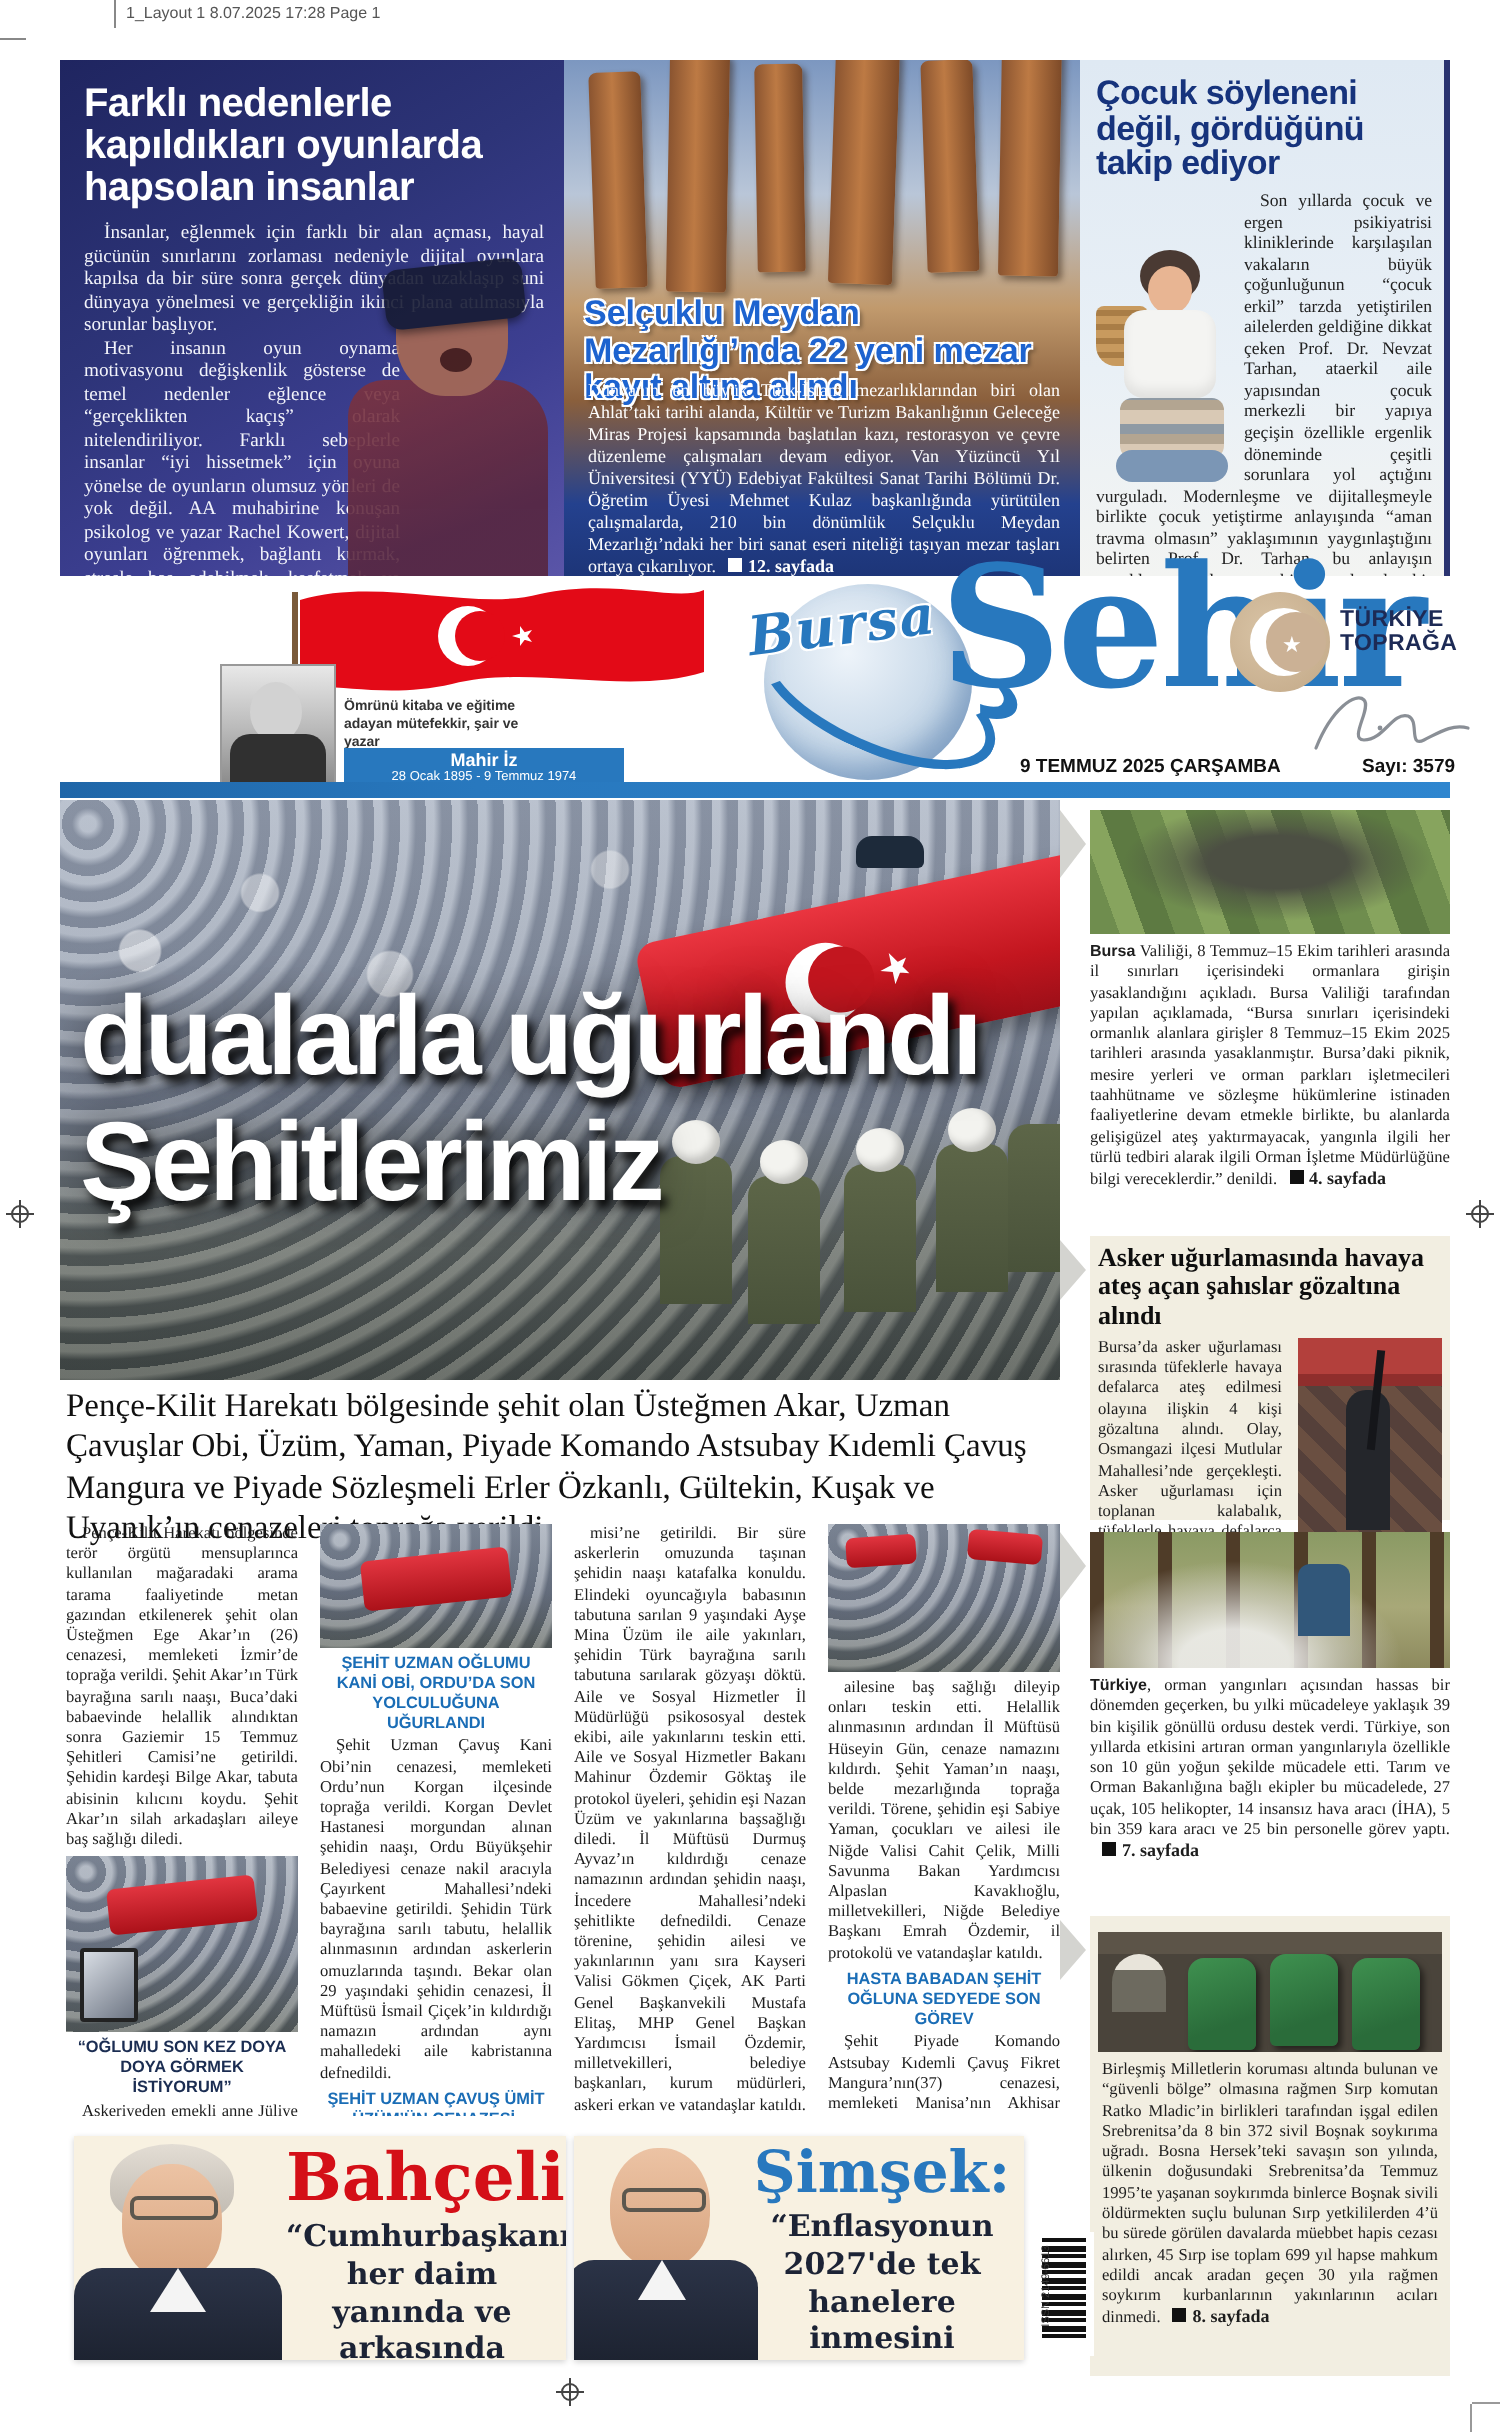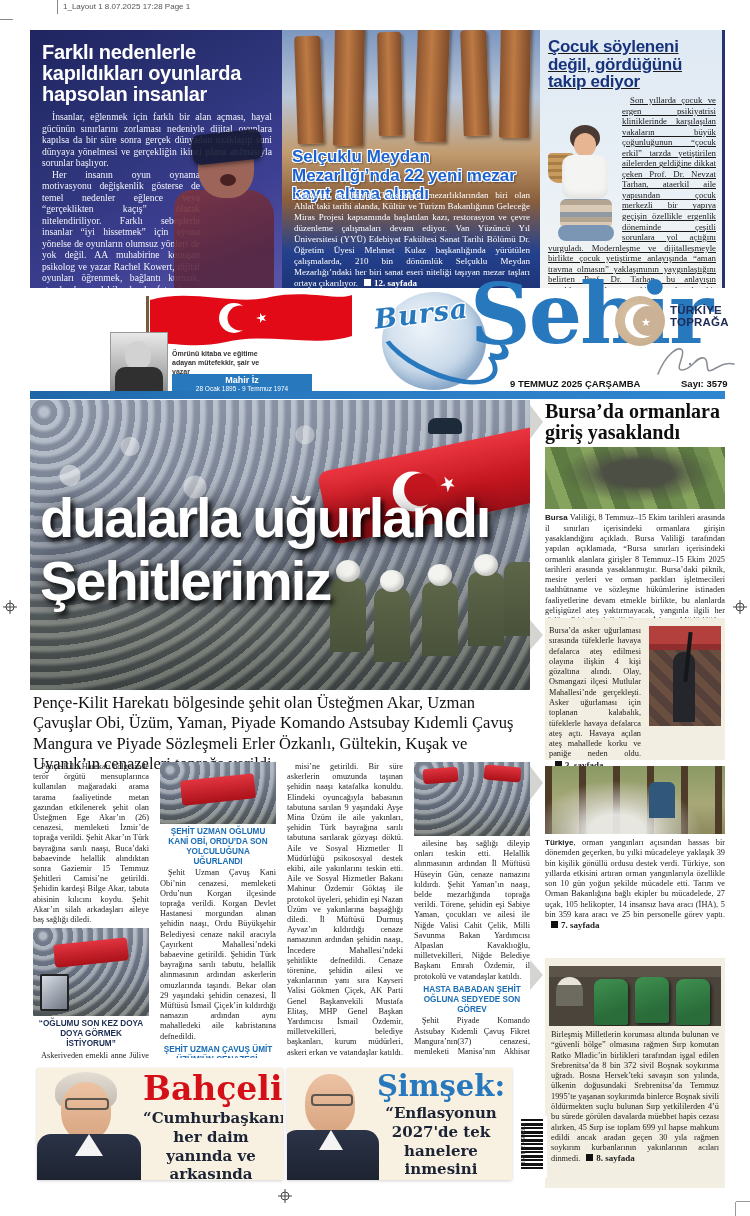--- a/index.html
+++ b/index.html
@@ -31,21 +31,21 @@
 
   .tc{position:absolute;left:252px;top:0;width:258px;height:258px;overflow:hidden;
       background:linear-gradient(180deg,#7c97c0 0%,#b9c6d8 26%,#c19a6d 48%,#8a5f3c 66%,#24418e 86%,#1d3578 100%);}
   .stone{position:absolute;background:linear-gradient(90deg,#8a5430,#bd7a44 45%,#7d4a28);border-radius:4px 4px 2px 2px;box-shadow:2px 2px 3px rgba(40,20,5,.45);}
   .tc h2{position:absolute;left:10px;top:118px;width:244px;margin:0;
          font:700 17px/1.1 "Liberation Sans",sans-serif;color:#1d63cf;
          text-shadow:-1px -1px 0 #fff,1px -1px 0 #fff,-1px 1px 0 #fff,1px 1px 0 #fff,2px 2px 2px rgba(0,0,0,.35);}
   .tc p{position:absolute;left:12px;top:160px;width:236px;margin:0;font:9px/1.22 "Liberation Serif",serif;color:#fefefe;text-align:justify;}
 
   .tr{position:absolute;left:510px;top:0;width:182px;height:258px;overflow:hidden;
-      background:linear-gradient(180deg,#dfe9f3 0%,#e9f0f6 60%,#f3f4f2 100%);text-decoration:underline;}
+      background:linear-gradient(180deg,#dfe9f3 0%,#e9f0f6 60%,#f3f4f2 100%);}
   .tr h2{margin:8px 6px 4px 8px;font:700 17px/1.04 "Liberation Sans",sans-serif;color:#16337c;letter-spacing:-.3px;}
   .tr p{margin:0 6px 0 8px;font:8.8px/1.2 "Liberation Serif",serif;color:#222;text-align:justify;text-indent:8px;}
   .woman{float:left;width:70px;height:116px;margin:30px 4px 0 0;position:relative;}
   .w-hair{position:absolute;left:22px;top:0;width:30px;height:26px;border-radius:50%;background:#4a3a33;}
   .w-face{position:absolute;left:26px;top:8px;width:22px;height:24px;border-radius:50%;background:#e8b593;}
   .w-shirt{position:absolute;left:14px;top:30px;width:46px;height:44px;border-radius:10px;background:#f4f4f2;box-shadow:inset 0 -4px 6px rgba(0,0,0,.08);}
   .w-basket{position:absolute;left:0px;top:28px;width:26px;height:30px;border-radius:4px 4px 10px 10px;
             background:repeating-linear-gradient(0deg,#c89a5e 0 4px,#a97d46 4px 7px);}
   .w-towels{position:absolute;left:12px;top:74px;width:52px;height:30px;border-radius:6px;
             background:repeating-linear-gradient(0deg,#d9c9b5 0 7px,#b3a591 7px 12px,#8f9aa4 12px 17px);}
@@ -341,27 +341,27 @@
       <h4>HASTA BABADAN ŞEHİT OĞLUNA SEDYEDE SON GÖREV</h4>
       <p><span>Şehit Piyade Komando Astsubay Kıdemli Çavuş Fikret Mangura’nın(37) cenazesi, memleketi Manisa’nın Akhisar ilçesinde toprağa verildi. Şehit Mangura için Akhisar Yeni Camisi’nde tören düzenlendi. Törende şehidin annesi Misliye Ozan ile eşi Melahat Mangura ve 6 yaşındaki kızı Deniz Ece, şehidin naaşına sarılarak büyük üzüntü yaşadı. Pankreas kanseri tedavisi gören emekli polis memuru babası Vasfi Mangura da cenazeye sedyeyle katıldı.</span></p>
 
     </div>
   </main>
 
   <aside>
 
     <section class="abs rail-item" style="left:545px;top:401px;width:180px;">
       <i class="chev" style="left:-15px;top:4px;width:13px;height:34px;"></i>
-      <h3 style="font-size:20px;line-height:1.06;">Bursa’da ormanlara giriş yasaklandı</h3>
       <div class="sb-photo ph-forest" style="width:180px;height:62px;margin-top:4px;"></div>
       <p class="sb-body" style="margin:4px 0 0 0;"><b>Bursa</b><span> Valiliği, 8 Temmuz–15 Ekim tarihleri arasında il sınırları içerisindeki ormanlara girişin yasaklandığını açıkladı. Bursa Valiliği tarafından yapılan açıklamada, “Bursa sınırları içerisindeki ormanlık alanlara girişler 8 Temmuz–15 Ekim 2025 tarihleri arasında yasaklanmıştır. Bursa’daki piknik, mesire yerleri ve orman parkları işletmecileri taahhütname ve sözleşme hükümlerine istinaden faaliyetlerine devam etmekle birlikte, bu alanlarda gelişigüzel ateş yaktırmayacak, yangınla ilgili her türlü tedbiri alarak ilgili Orman İşletme Müdürlüğüne bilgi vereceklerdir.” denildi.</span><span class="pageref"><i class="sqr"></i><span>4. sayfada</span></span></p>
     </section>
 
     <section class="abs rail-item creambox" style="left:545px;top:618px;width:180px;height:138px;padding:4px 0 0 0;">
       <i class="chev" style="left:-15px;top:2px;width:13px;height:30px;"></i>
+      <h3 style="font-size:13px;line-height:1.1;margin:0 4px;">Asker uğurlamasında havaya ateş açan şahıslar gözaltına alındı</h3>
       <p class="sb-body" style="margin:4px 4px 0 4px;width:92px;float:left;"><span>Bursa’da asker uğurlaması sırasında tüfeklerle havaya defalarca ateş edilmesi olayına ilişkin 4 kişi gözaltına alındı. Olay, Osmangazi ilçesi Mutlular Mahallesi’nde gerçekleşti. Asker uğurlaması için toplanan kalabalık, tüfeklerle havaya defalarca ateş açtı. Havaya açılan ateş mahallede korku ve paniğe neden oldu.</span><span class="pageref"><i class="sqr"></i><span>3. sayfada</span></span></p>
       <div class="sb-photo ph-rifle" style="width:72px;height:100px;float:right;margin:4px 4px 0 0;">
         <i class="rifleman"></i>
         <i class="rifle"></i>
       </div>
     </section>
 
     <section class="abs rail-item" style="left:545px;top:762px;width:180px;">
       <i class="chev" style="left:-15px;top:4px;width:13px;height:34px;"></i>
       <div class="sb-photo ph-fire" style="width:180px;height:68px;margin-top:4px;">

